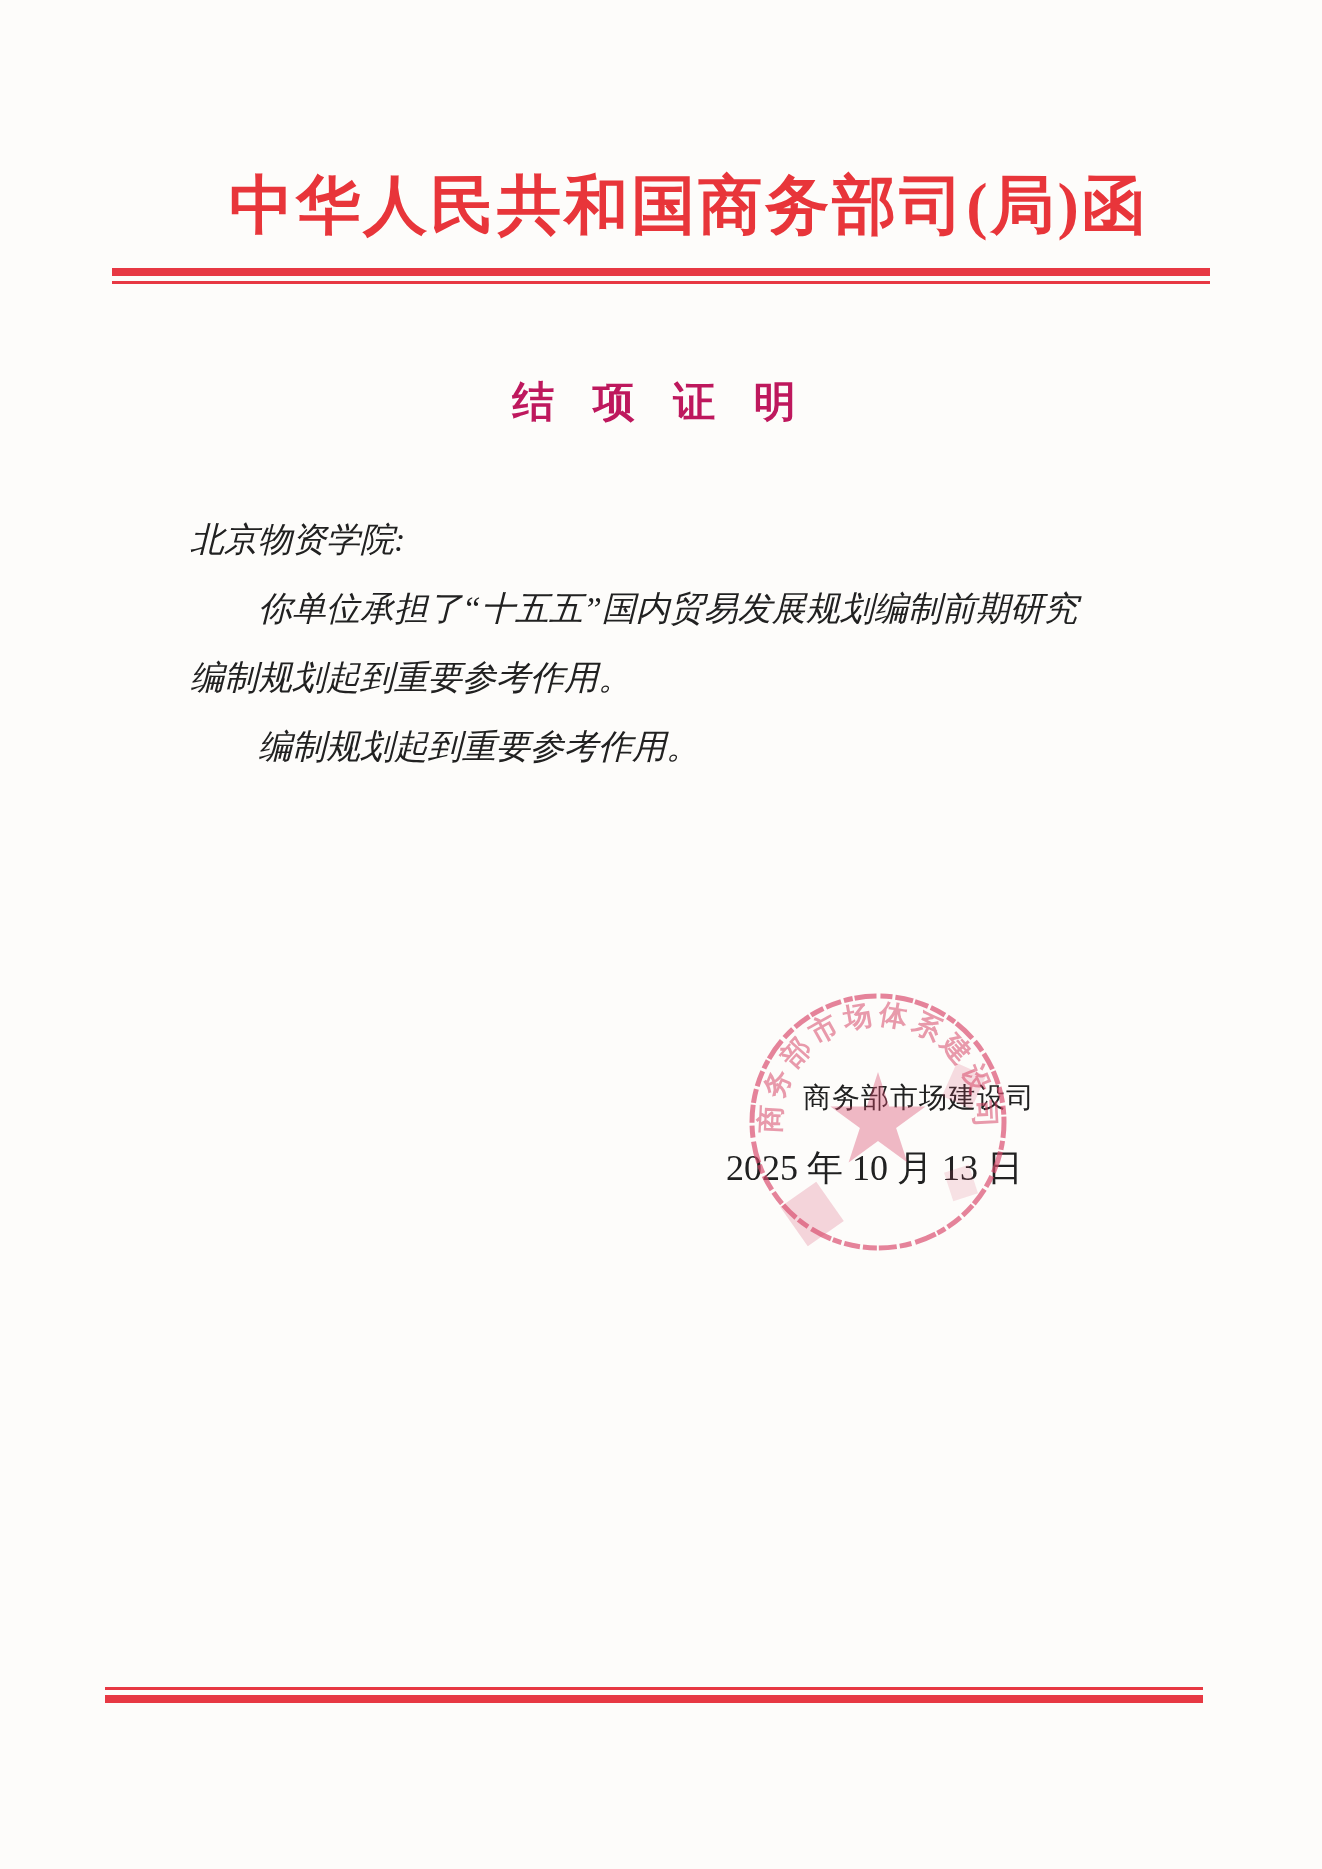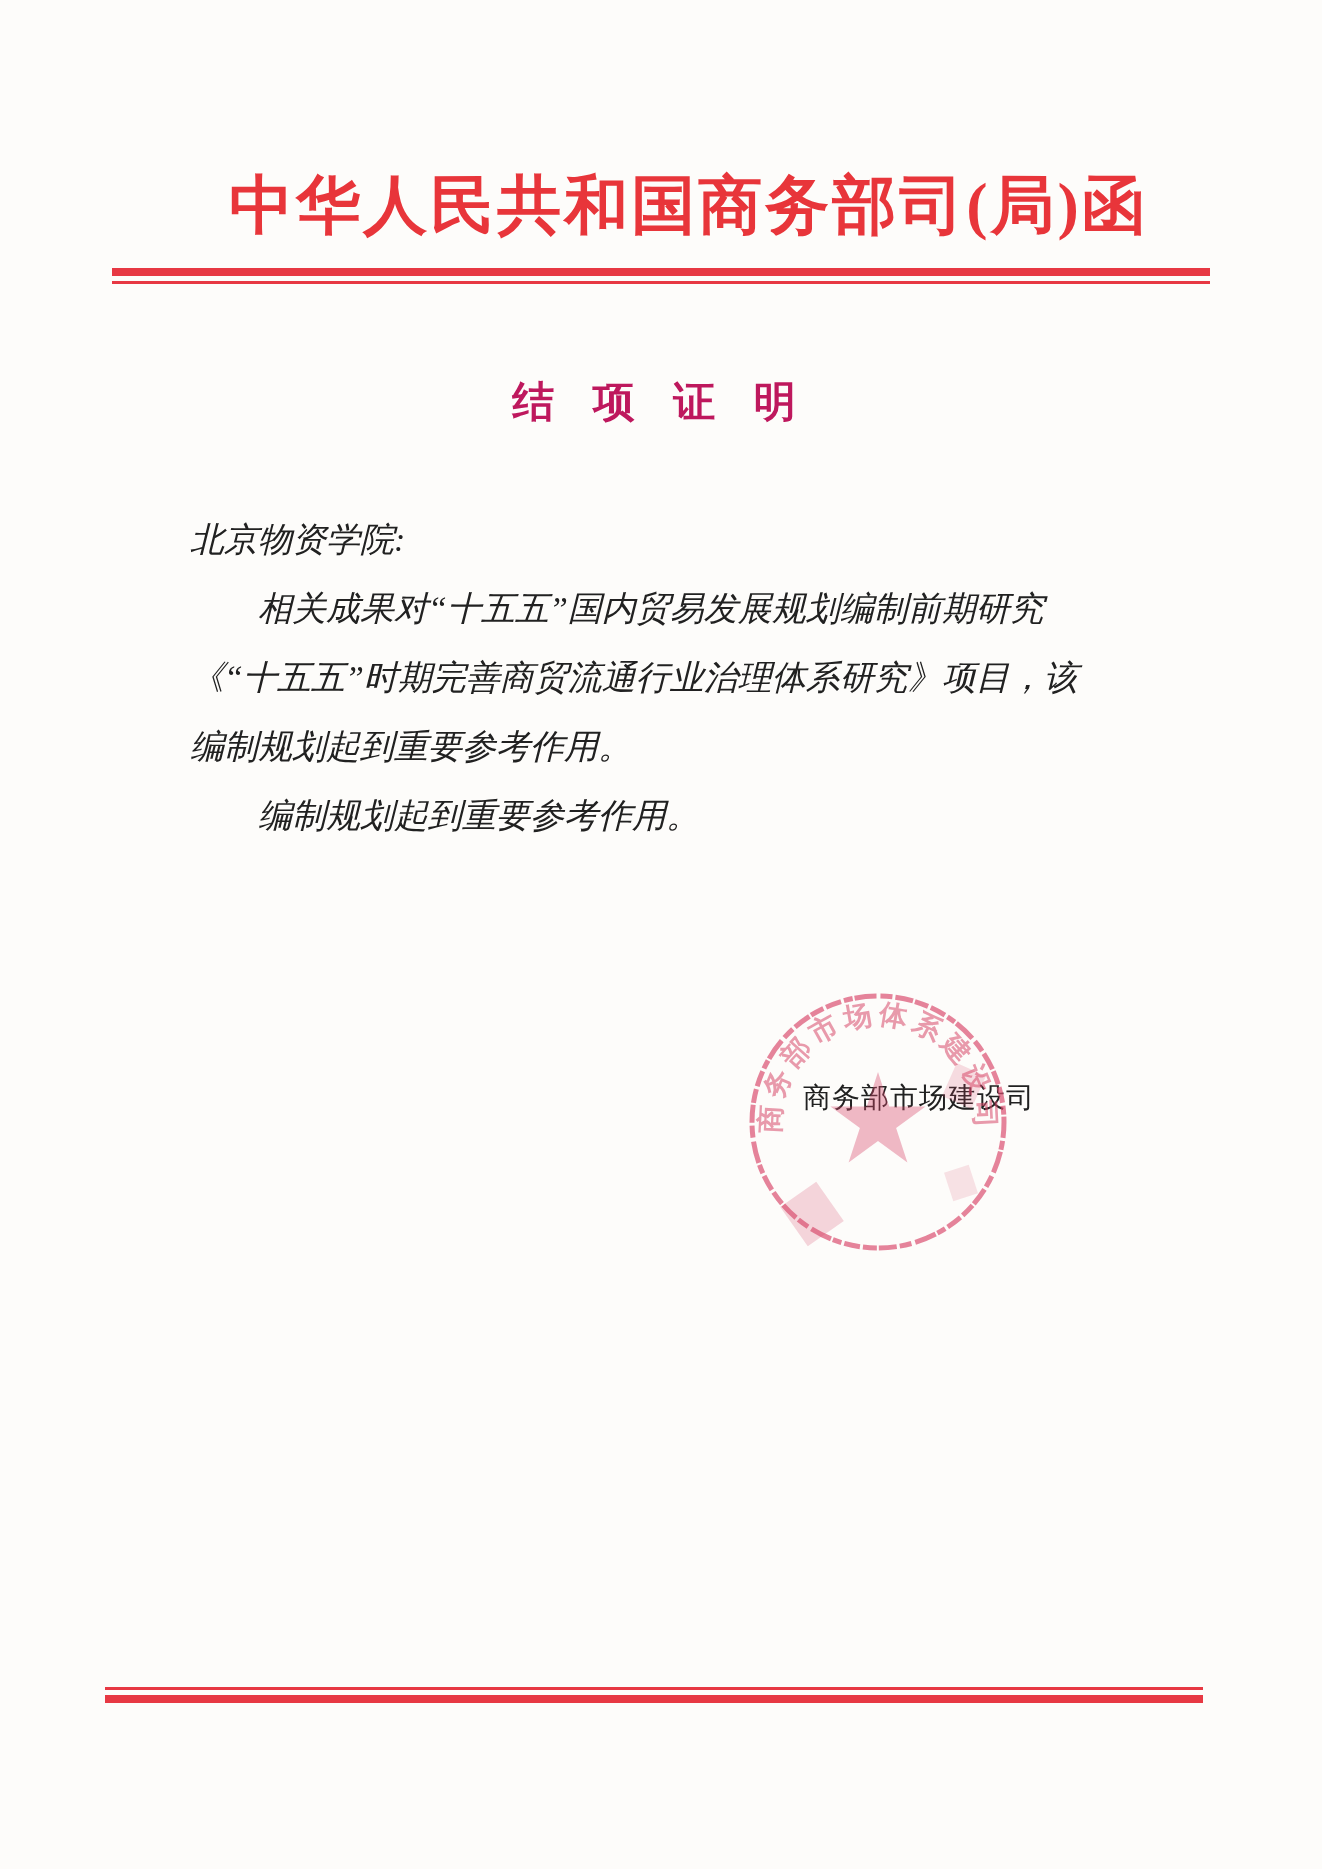--- a/index.html
+++ b/index.html
@@ -86,28 +86,28 @@
 
   <div class="rule rule-top">
     <div class="rule-bar bar-thick"></div>
     <div class="rule-bar bar-thin"></div>
   </div>
 
   <h2 class="doc-title">结 项 证 明</h2>
 
   <div class="letter-body">
     <p class="line">北京物资学院:</p>
-    <p class="line indent">相关成果对“十五五”国内贸易发展规划编制前期研究</p>
-    <p class="line">《“十五五”时期完善商贸流通行业治理体系研究》项目，该</p>
+    <p class="line indent">你单位承担了“十五五”国内贸易发展规划编制前期研究</p>
     <p class="line">编制规划起到重要参考作用。</p>
     <p class="line indent">编制规划起到重要参考作用。</p>
   </div>
 
   <div class="sign-block">
     <p class="sig-line">商务部市场建设司</p>
+    <p class="date-line">2025 年 10 月 13 日</p>
   </div>
 
   <svg class="stamp" viewBox="0 0 272 272" aria-hidden="true">
     <circle class="ring" cx="136" cy="140" r="126" stroke-dasharray="16 3 9 2 22 4 12 3 18 2 14 3"></circle>
     <path class="star" d="M136,90 L147.2,124.6 L183.6,124.5 L154.1,145.9 L165.4,180.5 L136,159 L106.6,180.5 L117.9,145.9 L88.4,124.5 L124.8,124.6 Z"></path>
     <path id="ringPath" d="M 38,140 A 98,98 0 0 1 234,140" fill="none" stroke="none"></path>
     <text class="ring-label">
       <textPath href="#ringPath" startOffset="50%" text-anchor="middle">商务部市场体系建设司</textPath>
     </text>
     <rect class="smudge" x="48" y="208" width="44" height="48" opacity="0.22" transform="rotate(-35 70 232)"></rect>

